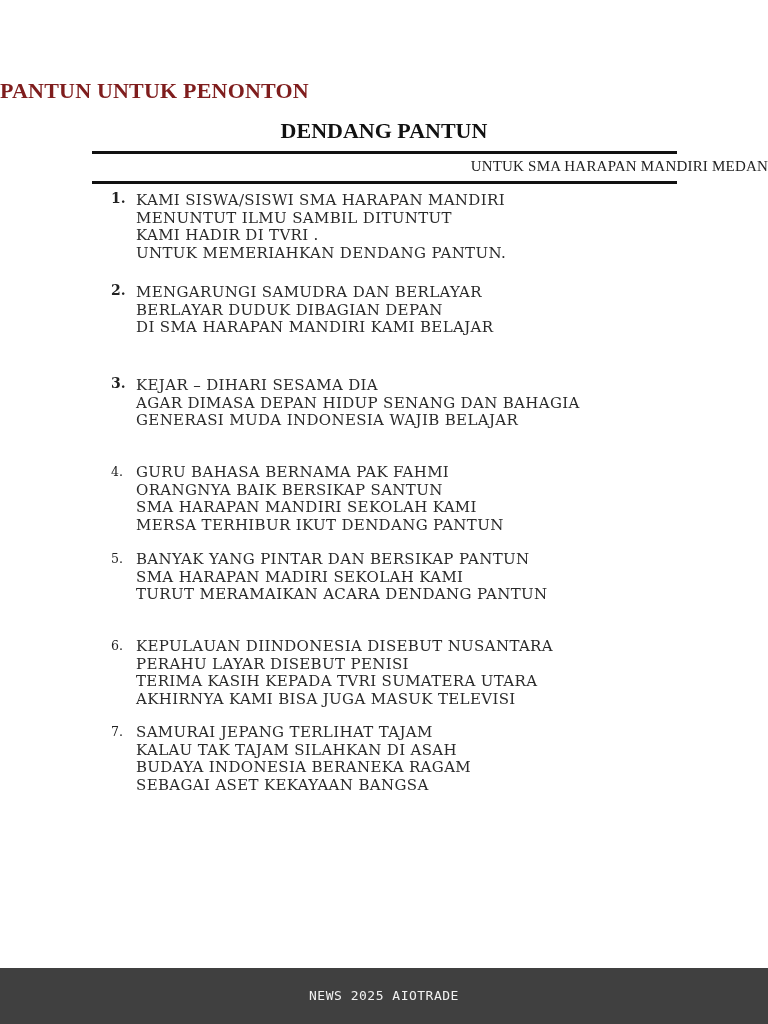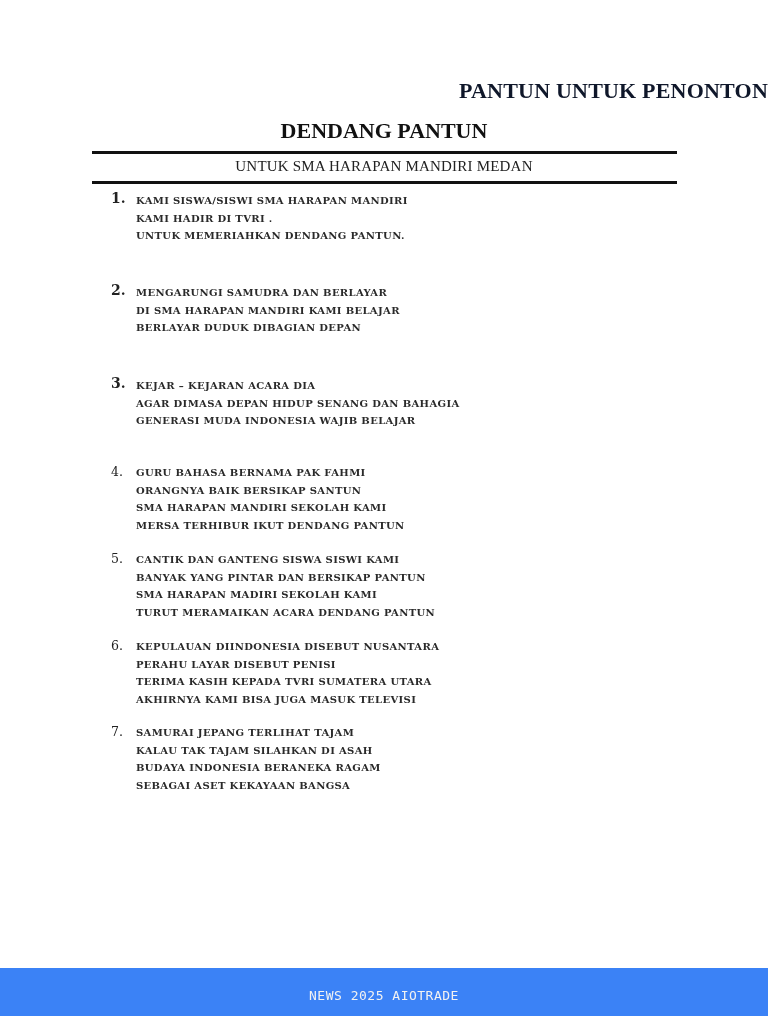--- a/index.html
+++ b/index.html
@@ -2,105 +2,105 @@
 <html><head>
   <meta charset="utf-8">
   <style>
     html, body { margin: 0; padding: 0; }
     body {
       width: 768px; height: 1024px; background: #ffffff; position: relative; overflow: hidden;
       font-family: "DejaVu Serif", serif; color: #1a1a1a;
     }
     .page { position: absolute; left: 0; top: 0; width: 768px; height: 968px; background: #fff; }
     .title1 {
-      position: absolute; top: 78px; left: 0; width: 768px; text-align: right;
-      font-family: "Liberation Serif", serif; font-weight: bold; font-size: 22px; color: #0f172a;
+      position: absolute; top: 78px; left: 0; width: 768px; text-align: left;
+      font-family: "Liberation Serif", serif; font-weight: bold; font-size: 22px; color: #7f1d1d;
       letter-spacing: 0.2px;
     }
     .title2 {
       position: absolute; top: 118px; left: 0; width: 768px; text-align: center;
       font-family: "Liberation Serif", serif; font-weight: bold; font-size: 22px; color: #111;
     }
     .rule { position: absolute; left: 92px; width: 585px; height: 3px; background: #111; }
     .rule.top { top: 151px; }
     .rule.bottom { top: 181px; }
     .subtitle {
-      position: absolute; top: 158px; left: 0; width: 768px; text-align: center;
+      position: absolute; top: 158px; left: 0; width: 768px; text-align: right;
       font-family: "Liberation Serif", serif; font-size: 15px; color: #222; letter-spacing: 0.2px;
     }
     .stanza { position: absolute; left: 111px; }
     .num {
       position: absolute; left: 0; top: 0; width: 22px;
       font-family: "DejaVu Serif", serif; font-size: 12.5px; color: #222;
     }
     .num.big { font-weight: bold; font-size: 14px; top: -2px; }
     .lines { position: absolute; left: 25px; top: 0; }
     .line {
-      font-family: "DejaVu Serif", serif; font-size: 10px; line-height: 17.6px;
-      color: #2a2a2a; white-space: nowrap; letter-spacing: 0.35px; font-weight: bold;
+      font-family: "DejaVu Serif", serif; font-size: 15px; line-height: 17.6px;
+      color: #2a2a2a; white-space: nowrap; letter-spacing: 0.35px;
     }
     .footer {
-      position: absolute; left: 0; top: 968px; width: 768px; height: 48px; background: #3b82f6;
+      position: absolute; left: 0; top: 968px; width: 768px; height: 56px; background: #404040;
     }
     .footer-text {
       position: absolute; left: 0; top: 20px; width: 768px; text-align: center;
       font-family: "DejaVu Sans Mono", monospace; font-size: 13px; color: #f2f2f2; letter-spacing: 0.5px;
     }
   </style>
 </head>
 <body>
 
 <div class="page">
   <div class="title1">PANTUN UNTUK PENONTON</div>
   <div class="title2">DENDANG PANTUN</div>
   <div class="rule top"></div>
   <div class="subtitle">UNTUK SMA HARAPAN MANDIRI MEDAN</div>
   <div class="rule bottom"></div>
 
   <div class="stanza" style="top:192px;">
     <div class="num big">1.</div>
     <div class="lines">
       <div class="line">KAMI SISWA/SISWI SMA HARAPAN MANDIRI</div>
+      <div class="line">MENUNTUT ILMU SAMBIL DITUNTUT</div>
       <div class="line">KAMI HADIR DI TVRI .</div>
       <div class="line">UNTUK MEMERIAHKAN DENDANG PANTUN.</div>
     </div>
   </div>
 
   <div class="stanza" style="top:284px;">
     <div class="num big">2.</div>
     <div class="lines">
       <div class="line">MENGARUNGI SAMUDRA DAN BERLAYAR</div>
+      <div class="line">BERLAYAR DUDUK DIBAGIAN DEPAN</div>
       <div class="line">DI SMA HARAPAN MANDIRI KAMI BELAJAR</div>
-      <div class="line">BERLAYAR DUDUK DIBAGIAN DEPAN</div>
     </div>
   </div>
 
   <div class="stanza" style="top:377px;">
     <div class="num big">3.</div>
     <div class="lines">
-      <div class="line">KEJAR – KEJARAN ACARA DIA</div>
+      <div class="line">KEJAR – DIHARI SESAMA DIA</div>
       <div class="line">AGAR DIMASA DEPAN HIDUP SENANG DAN BAHAGIA</div>
       <div class="line">GENERASI MUDA INDONESIA WAJIB BELAJAR</div>
     </div>
   </div>
 
   <div class="stanza" style="top:464px;">
     <div class="num">4.</div>
     <div class="lines">
       <div class="line">GURU BAHASA BERNAMA PAK FAHMI</div>
       <div class="line">ORANGNYA BAIK BERSIKAP SANTUN</div>
       <div class="line">SMA HARAPAN MANDIRI SEKOLAH KAMI</div>
       <div class="line">MERSA TERHIBUR IKUT DENDANG PANTUN</div>
     </div>
   </div>
 
   <div class="stanza" style="top:551px;">
     <div class="num">5.</div>
     <div class="lines">
-      <div class="line">CANTIK DAN GANTENG SISWA SISWI KAMI</div>
       <div class="line">BANYAK YANG PINTAR DAN BERSIKAP PANTUN</div>
       <div class="line">SMA HARAPAN MADIRI SEKOLAH KAMI</div>
       <div class="line">TURUT MERAMAIKAN ACARA DENDANG PANTUN</div>
     </div>
   </div>
 
   <div class="stanza" style="top:638px;">
     <div class="num">6.</div>
     <div class="lines">
       <div class="line">KEPULAUAN DIINDONESIA DISEBUT NUSANTARA</div>

